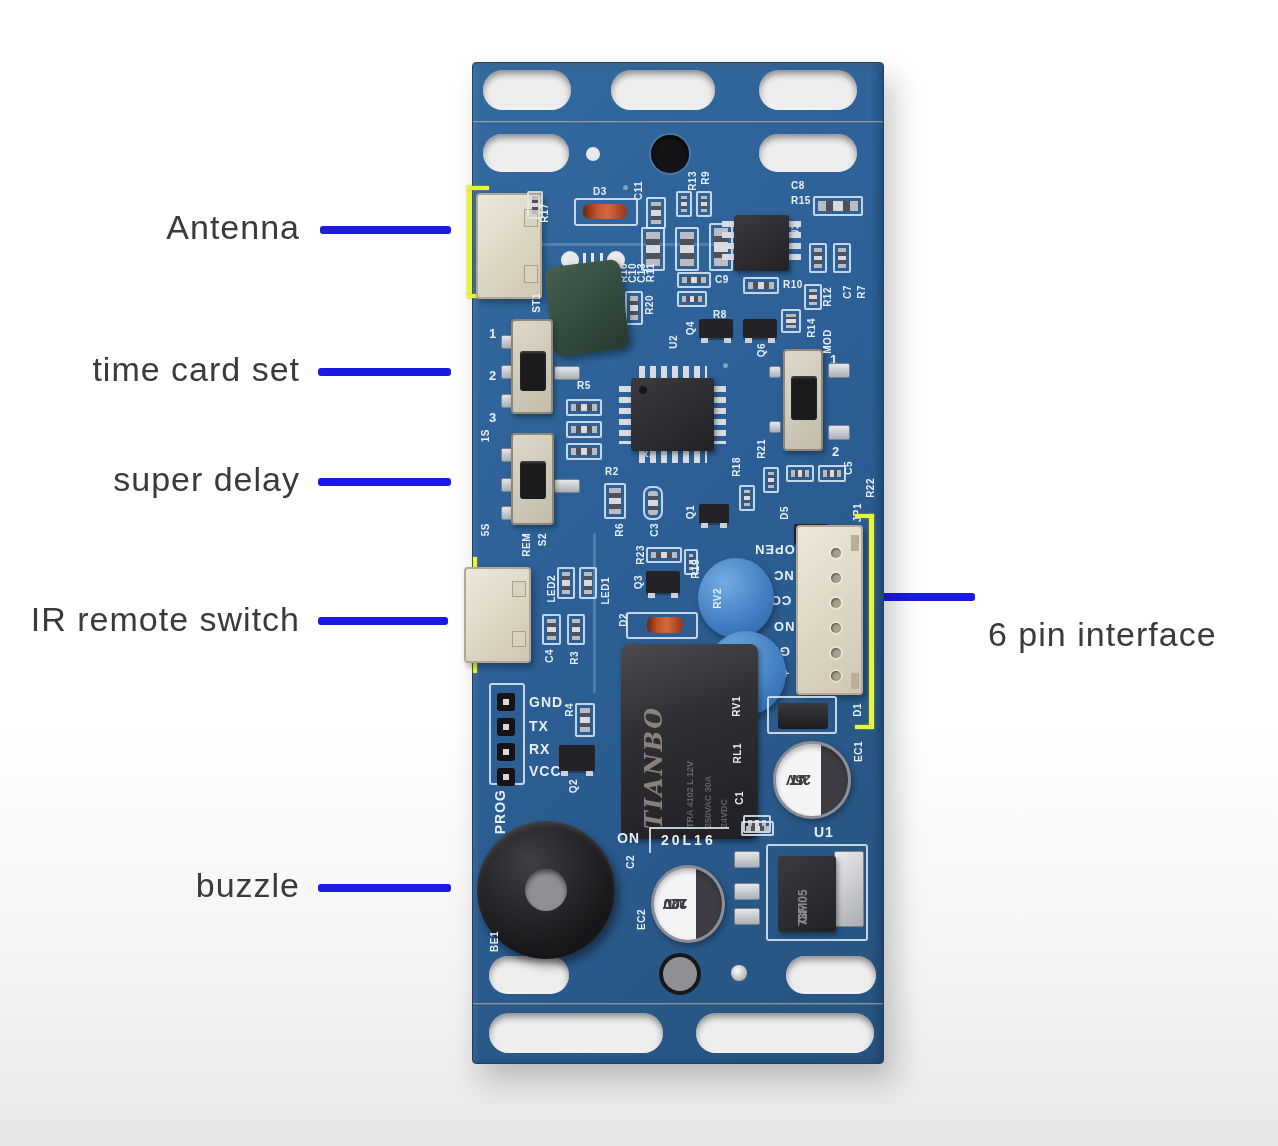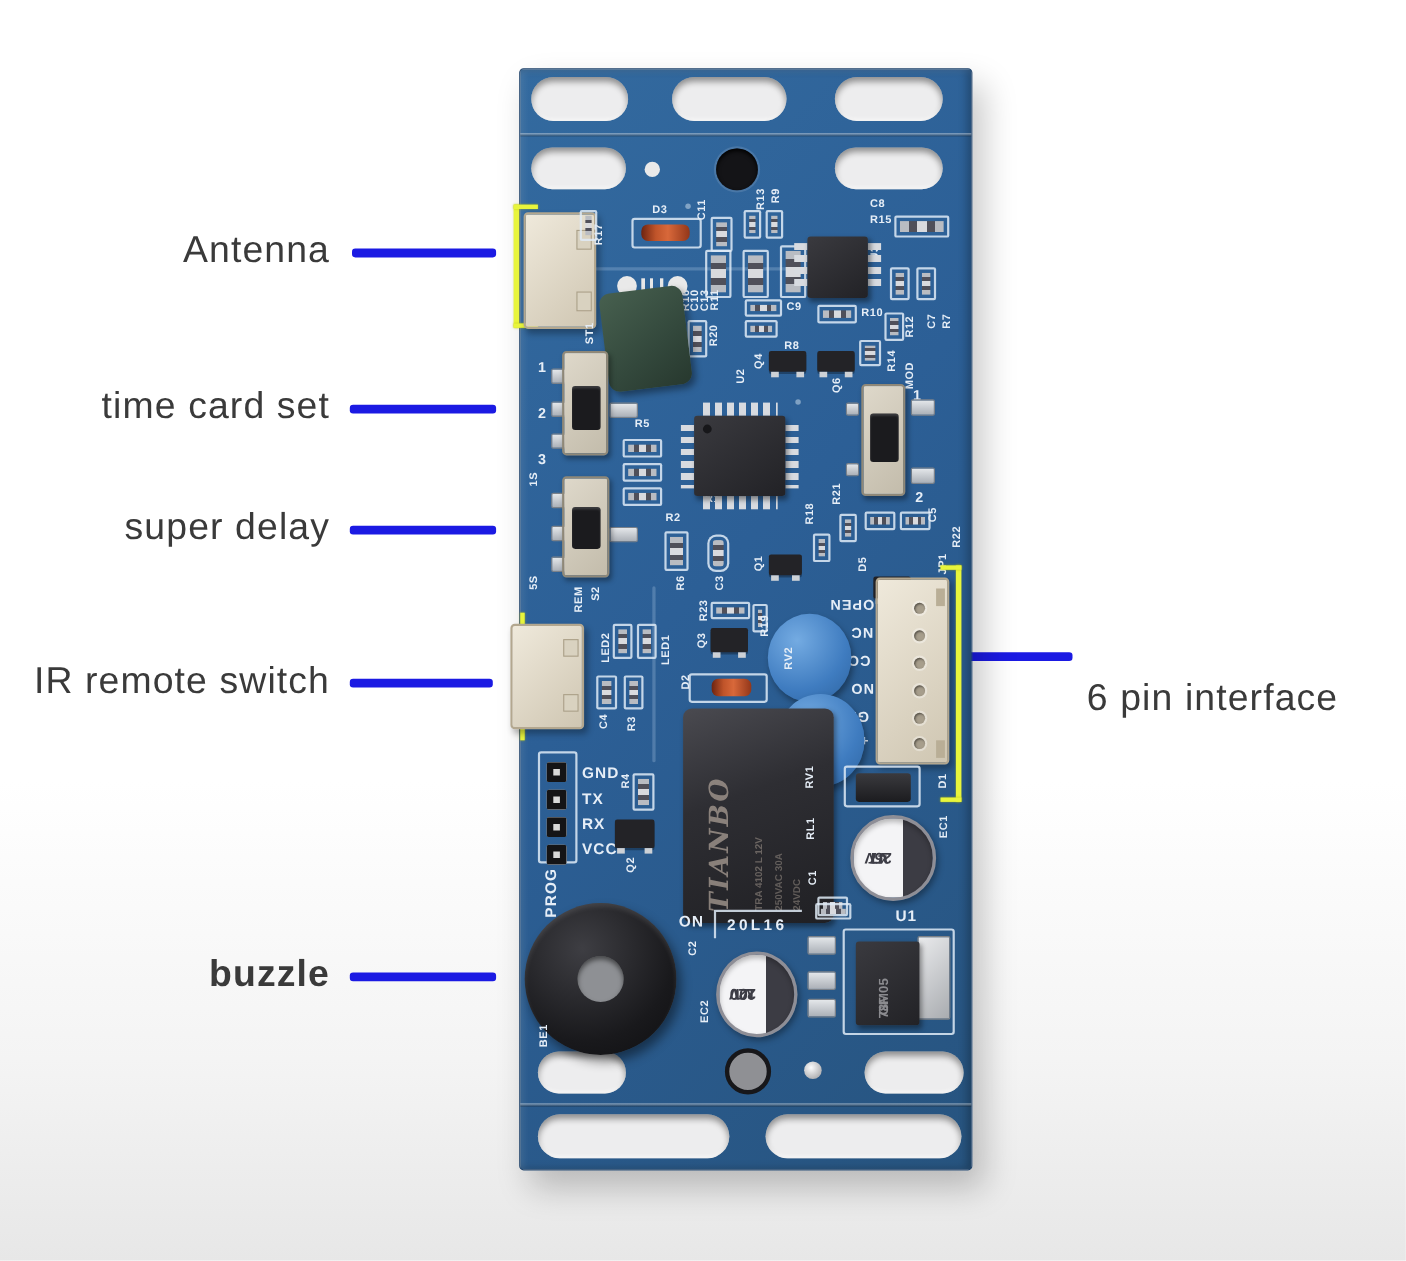--- a/index.html
+++ b/index.html
@@ -68,21 +68,21 @@
 
 <div class="callout left" style="right:978px;top:350px;">time card set</div>
 <div class="cline" style="left:318px;top:368px;width:133px;"></div>
 
 <div class="callout left" style="right:978px;top:460px;">super delay</div>
 <div class="cline" style="left:318px;top:478px;width:133px;"></div>
 
 <div class="callout left" style="right:978px;top:600px;">IR remote switch</div>
 <div class="cline" style="left:318px;top:617px;width:130px;"></div>
 
-<div class="callout left" style="right:978px;top:866px;font-weight:bold;">buzzle</div>
+<div class="callout left" style="right:978px;top:866px;">buzzle</div>
 <div class="cline" style="left:318px;top:884px;width:133px;"></div>
 
 <div class="callout" style="left:988px;top:575px;margin-top:40px;">6 pin interface</div>
 <div class="cline" style="left:855px;top:593px;width:120px;"></div>
 
 <div class="board">
 
   <div class="slot" style="left:10px;top:7px;width:88px;height:40px;"></div>
   <div class="slot" style="left:138px;top:7px;width:104px;height:40px;"></div>
   <div class="slot" style="left:286px;top:7px;width:98px;height:40px;"></div>

